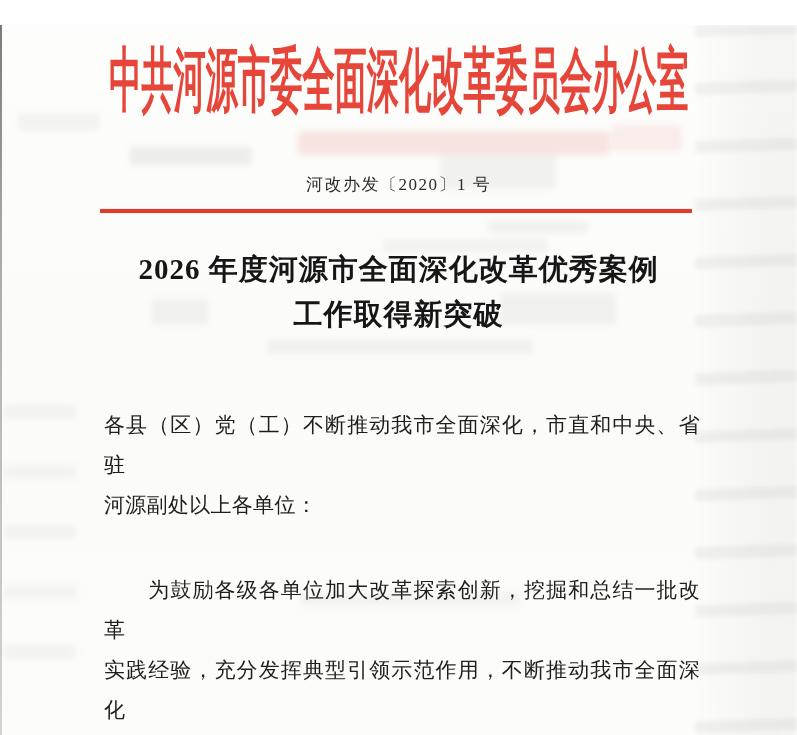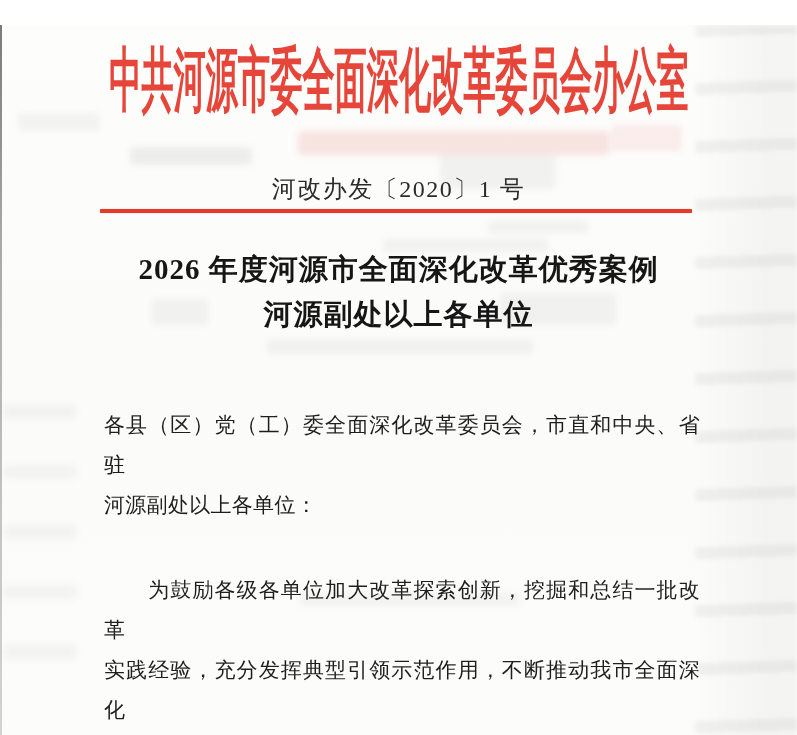--- a/index.html
+++ b/index.html
@@ -59,21 +59,21 @@
   }
   .org-title span {
     font-size:70px; font-weight:bold; line-height:1;
     color:#e6463a; white-space:nowrap;
     transform:scaleX(0.46); transform-origin:50% 50%;
   }
 
   
   .doc-number {
     position:absolute; top:148px; left:0; width:797px;
-    text-align:center; font-size:24px; letter-spacing:1.5px; color:#2b2b2b;
+    text-align:center; font-size:17px; letter-spacing:1.5px; color:#2b2b2b;
   }
 
   
   .red-divider {
     position:absolute; top:184px; left:100px; width:592px; height:4px;
     background:#e23a2b; border-radius:1px;
     box-shadow:0 0 1px rgba(226,58,43,0.6);
   }
 
   
@@ -116,25 +116,25 @@
   <div class="org-title">
     <span>中共河源市委全面深化改革委员会办公室</span>
   </div>
 
   <div class="doc-number">河改办发〔2020〕1 号</div>
 
   <div class="red-divider"></div>
 
   <div class="doc-title">
     <div>2026 年度河源市全面深化改革优秀案例</div>
-    <div>河源副处以上各单位</div>
+    <div>工作取得新突破</div>
   </div>
 
   <div class="body-text">
-    <div class="salutation">各县（区）党（工）委全面深化改革委员会，市直和中央、省驻
+    <div class="salutation">各县（区）党（工）不断推动我市全面深化，市直和中央、省驻
 河源副处以上各单位：</div>
     <div class="para">　　为鼓励各级各单位加大改革探索创新，挖掘和总结一批改革
 实践经验，充分发挥典型引领示范作用，不断推动我市全面深化
 改革、“融湾”“融深”工作取得新突破，根据市委全面深化改革
 委员会工作部署，市委改革办组织开展了 2019 年度河源市改革
 优秀案例评选活动。评选活动自 2020 年 1 月 17 日正式启动，经
 过单位申报、案例初选、综合评审等环节，从 36 个候选案例中
 评选出“深化财政项目库管理改革，提升科学管财水平”等 11
 个改革优秀案例。名单如下（排名不分先后）。</div>
   </div>

